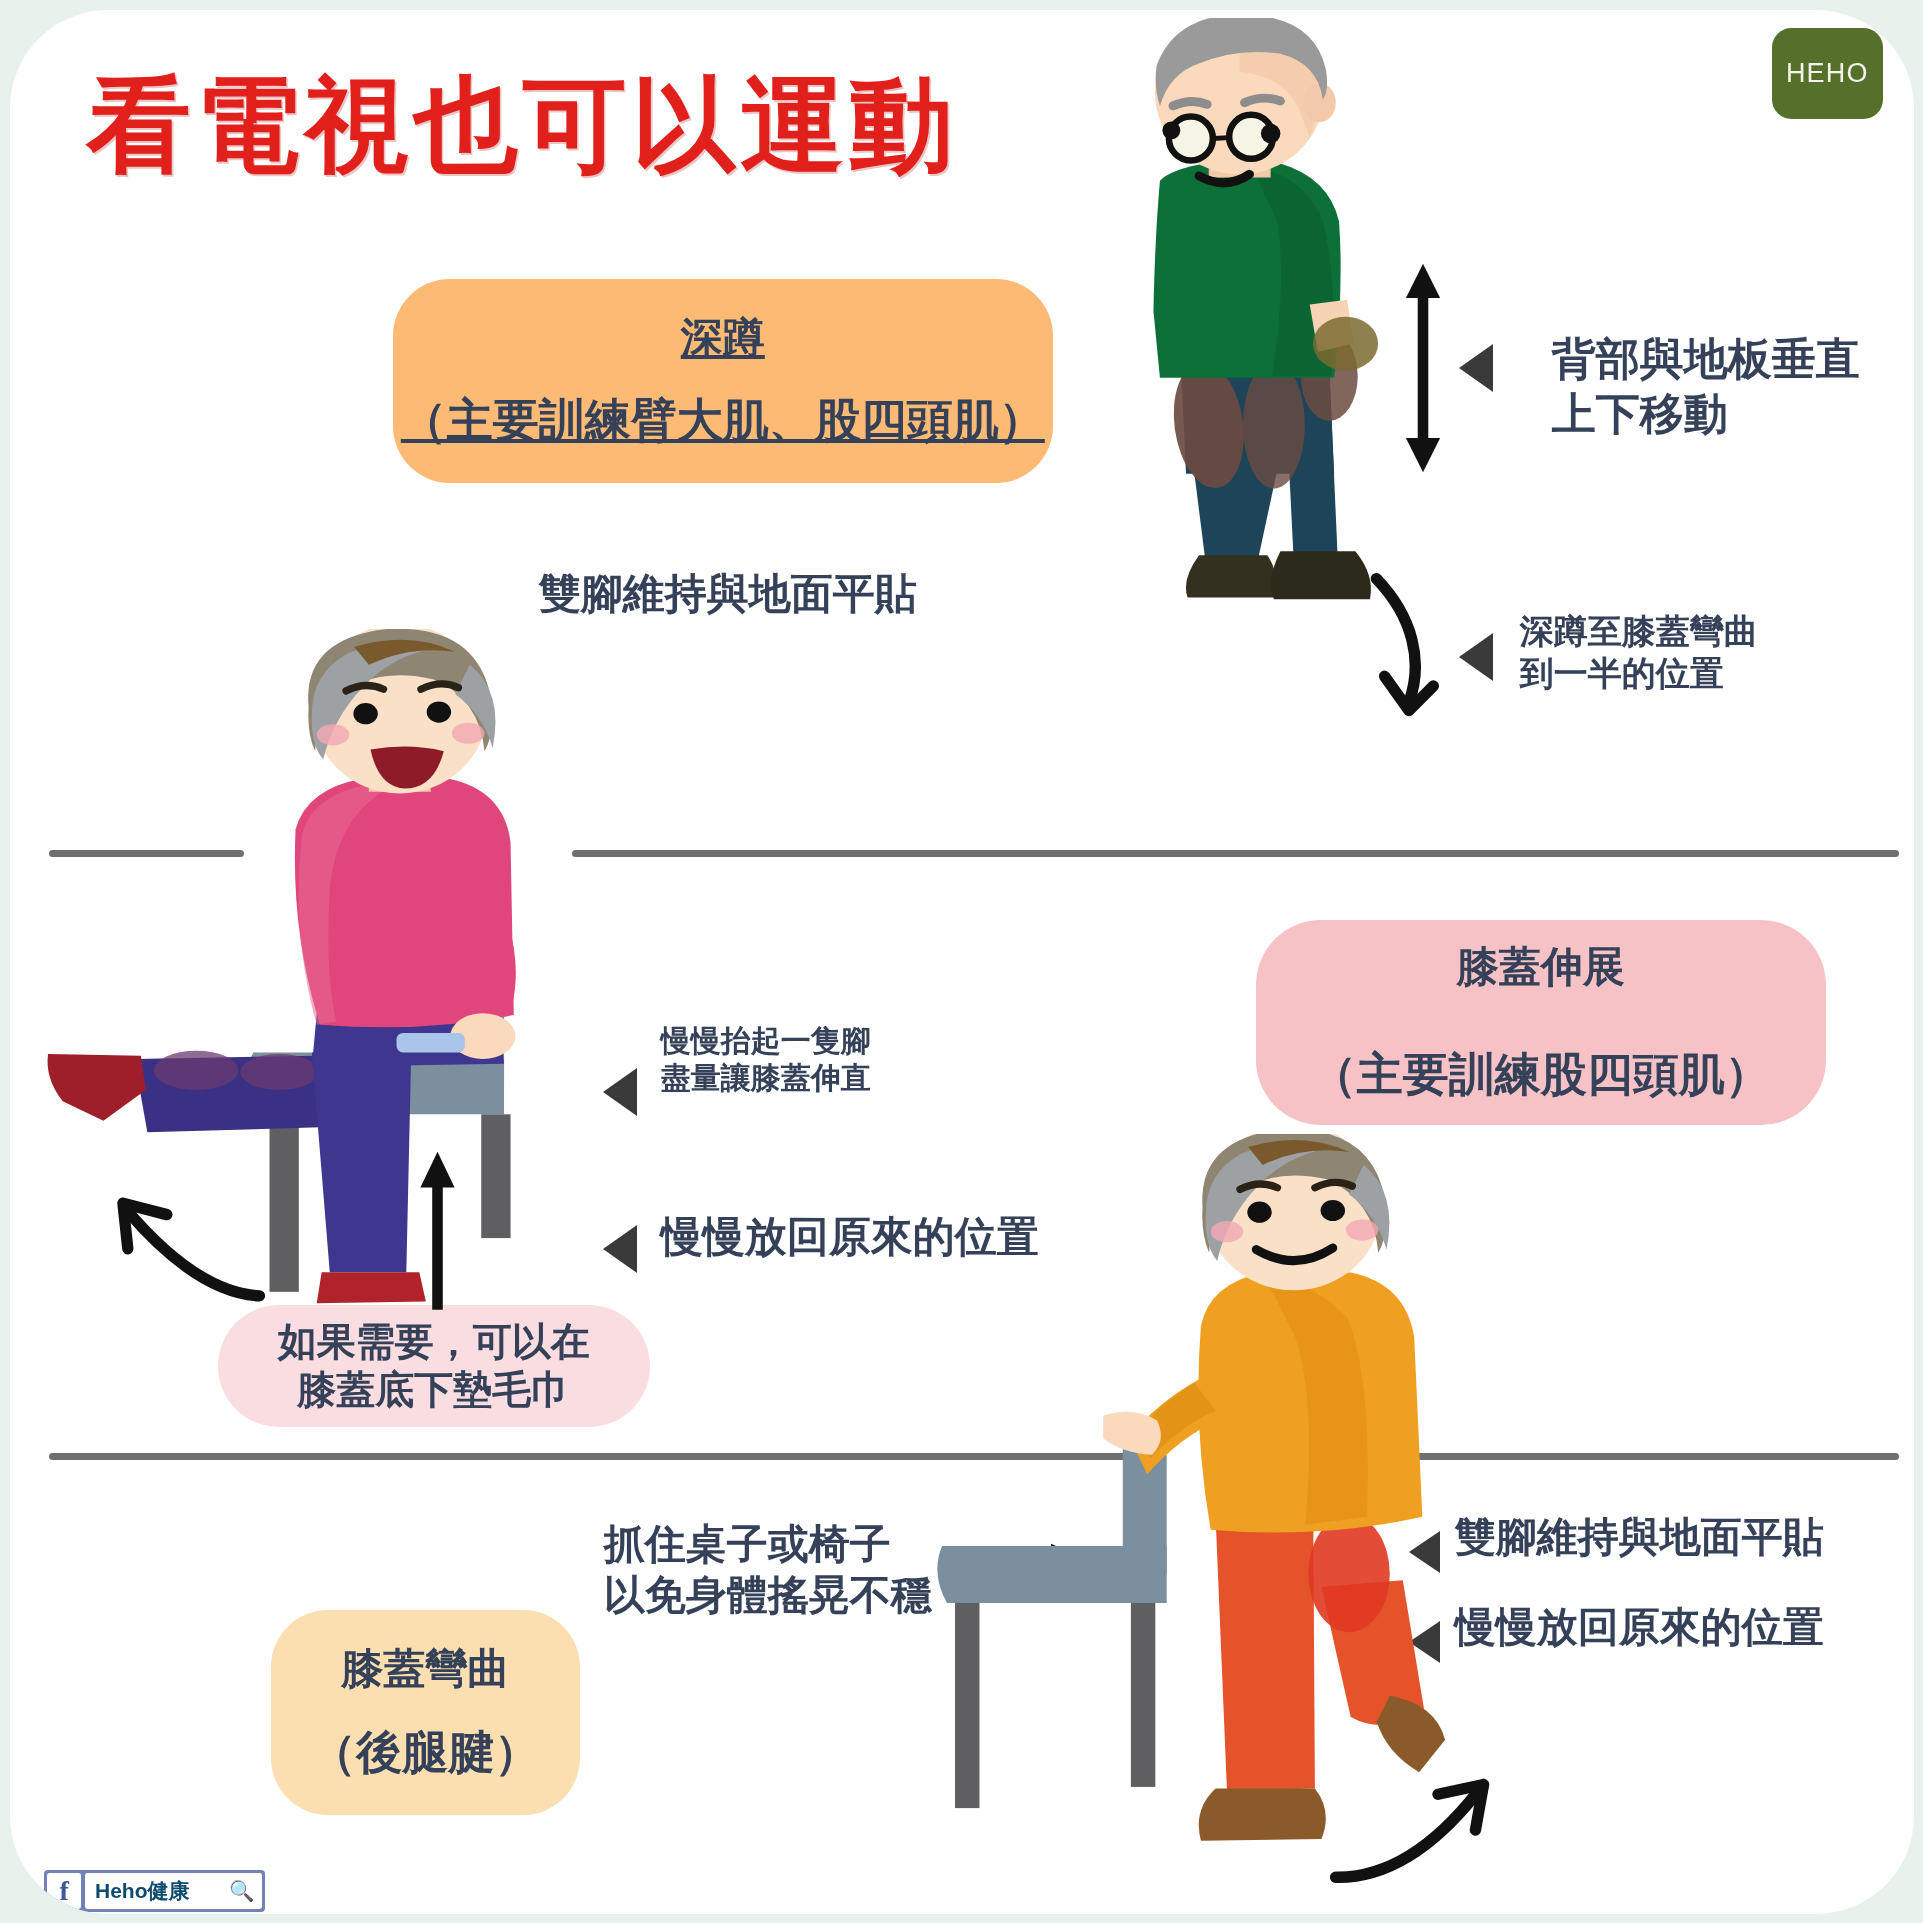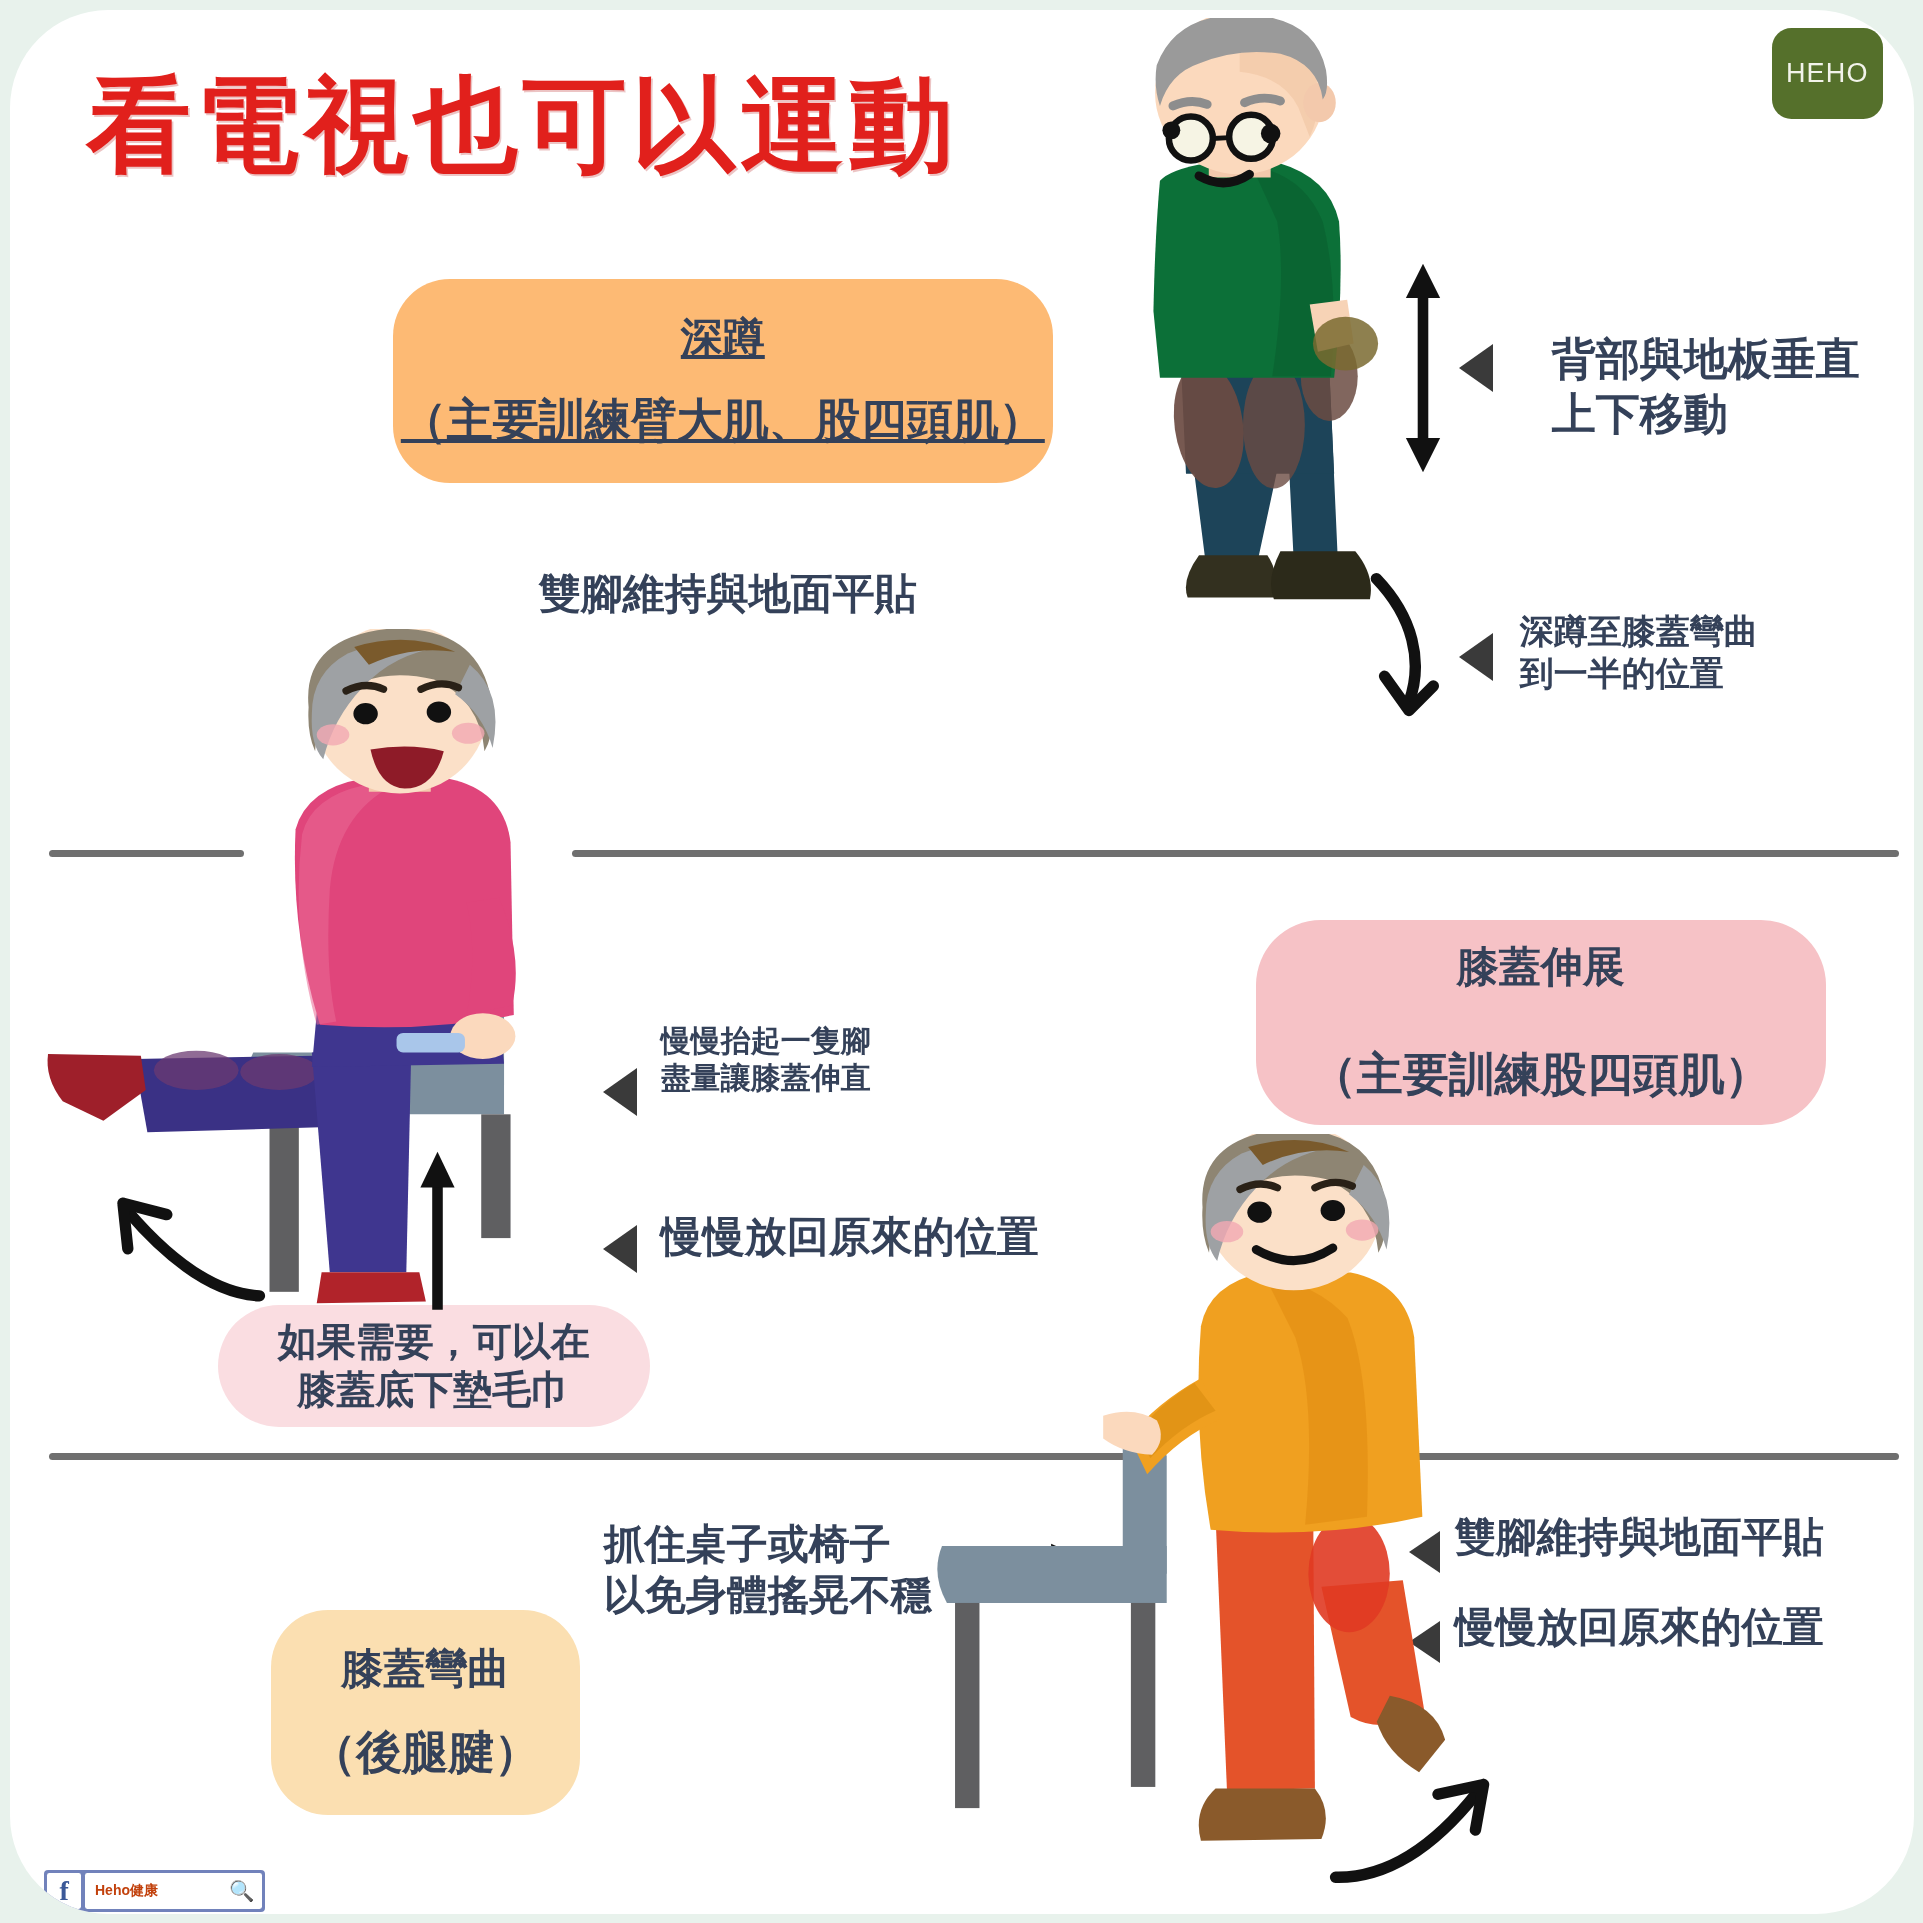--- a/index.html
+++ b/index.html
@@ -130,21 +130,21 @@
     color: #3b5998; font-size: 28px; font-weight: 700;
     font-family: "Liberation Serif", serif;
     line-height: 1;
   }
   #fb .fbsearch {
     flex: 1; height: 36px; margin-left: 4.1px;
     background: #fff; border-radius: 2.4px;
     display: flex; align-items: center; justify-content: space-between;
     padding: 0 6.5px 0 9.8px;
   }
-  #fb .fbsearch .txt { font-size: 14px; color: #c2410c; font-weight: 700; }
+  #fb .fbsearch .txt { font-size: 21px; color: #0c4a6e; font-weight: 700; }
   #fb .fbsearch .mag { font-size: 20.4px; color: #4a4a4a; }
 
   
   .fig { position: absolute; }
 
   
   .arrowsvg { position: absolute; }
 
   
   #man { left: 1075px; top: 8.1px; width: 342px; height: 814px; }

